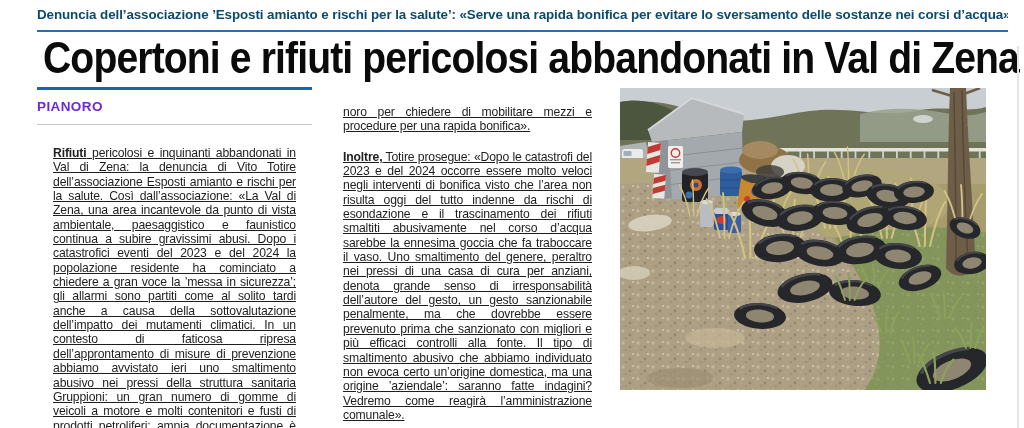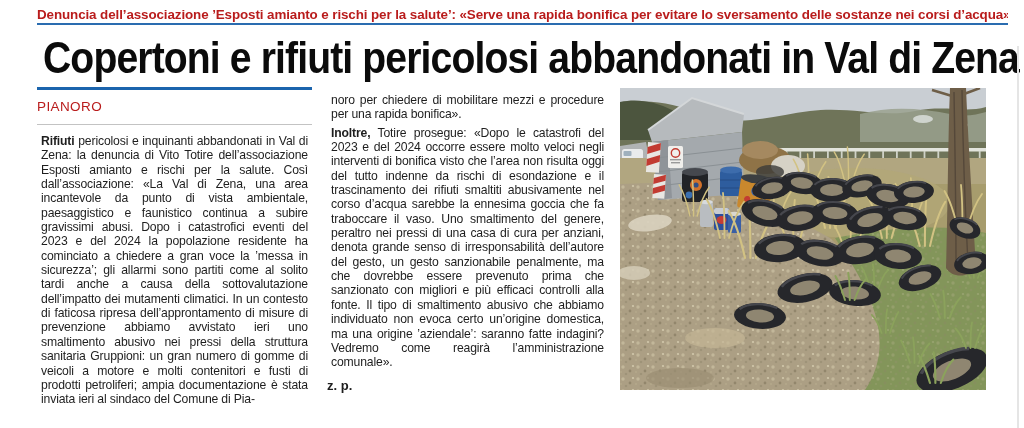--- a/index.html
+++ b/index.html
@@ -1,32 +1,32 @@
 <!DOCTYPE html>
 <html lang="it"><head>
 <meta charset="utf-8">
 <style>
   html,body{margin:0;padding:0;background:#ffffff;}
   .stage{position:relative;width:1024px;height:428px;background:#ffffff;overflow:hidden;
          font-family:"Liberation Sans",sans-serif;color:#1f1f1f;}
   
-  .kicker{position:absolute;left:37px;right:16px;top:7px;color:#b91c1c;font-weight:700;
+  .kicker{position:absolute;left:37px;right:16px;top:7px;color:#0c4a6e;font-weight:700;
           font-size:13.4px;line-height:16px;letter-spacing:-0.1px;border-bottom:2px solid #2a6cb0;
-          white-space:nowrap;overflow:hidden;}
+          padding-bottom:7px;white-space:nowrap;overflow:hidden;}
   
   .headline{position:absolute;left:43px;top:36px;}
   .hl{font-family:"Liberation Sans",sans-serif;font-weight:bold;font-size:45px;fill:#0b0b0b;letter-spacing:-1px;}
   
   .sectionhead{position:absolute;left:37px;top:87px;width:275px;border-top:3px solid #1b64ad;
                border-bottom:1px solid #c3c3c3;padding:7px 0 9px 0;}
-  .sectionlabel{font-size:13.5px;font-weight:400;color:#b91c1c;letter-spacing:0.4px;}
+  .sectionlabel{font-size:13.5px;font-weight:700;color:#6d28d9;letter-spacing:0.4px;}
   
   .col{position:absolute;font-size:12.2px;line-height:14.35px;text-align:justify;
        letter-spacing:-0.15px;color:#1e1e1e;}
-  .col p{margin:4px;}
+  .col p{margin:16px;text-decoration:underline;}
   .col .lead{font-weight:bold;}
   .col1{left:37px;top:130px;width:275px;}
   .col2{left:327px;top:89px;width:281px;}
   .byline{text-align:left;font-weight:bold;font-size:13px;margin-top:9px;padding-right:16px;letter-spacing:0;}
   .copyright{text-align:right;color:#8d8d8d;font-size:9px;letter-spacing:0.4px;margin-top:6px;padding-right:14px;}
   
   .photo{position:absolute;left:620px;top:88px;width:366px;height:302px;margin:0;overflow:hidden;}
   .photo svg{display:block;}
   
   .page-edge{position:absolute;right:5px;top:46px;bottom:0;width:2px;background:#e5e5e5;}

